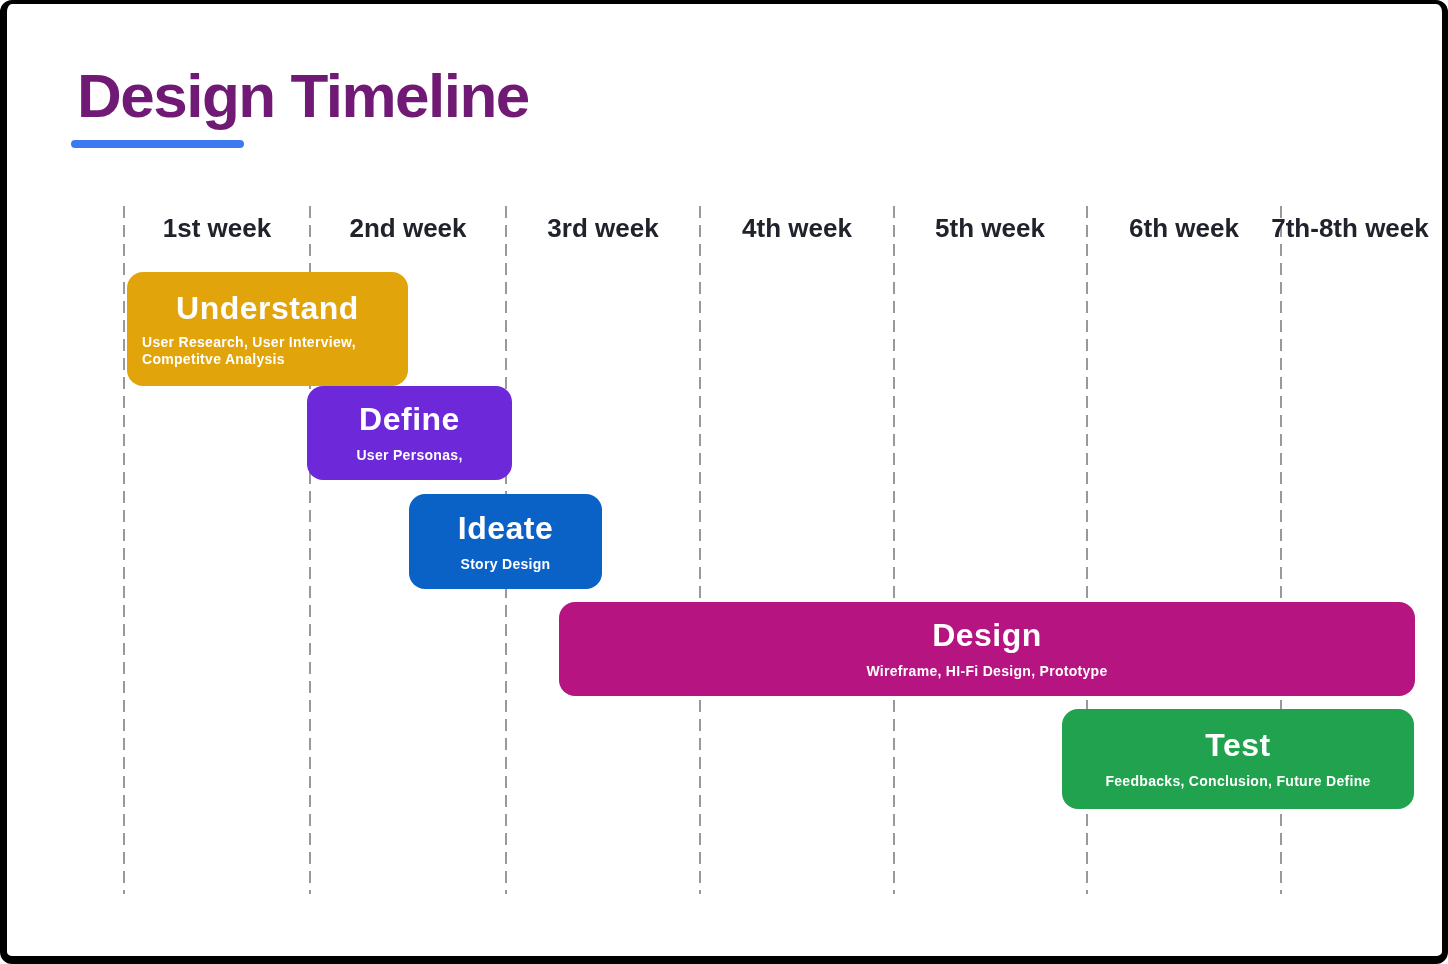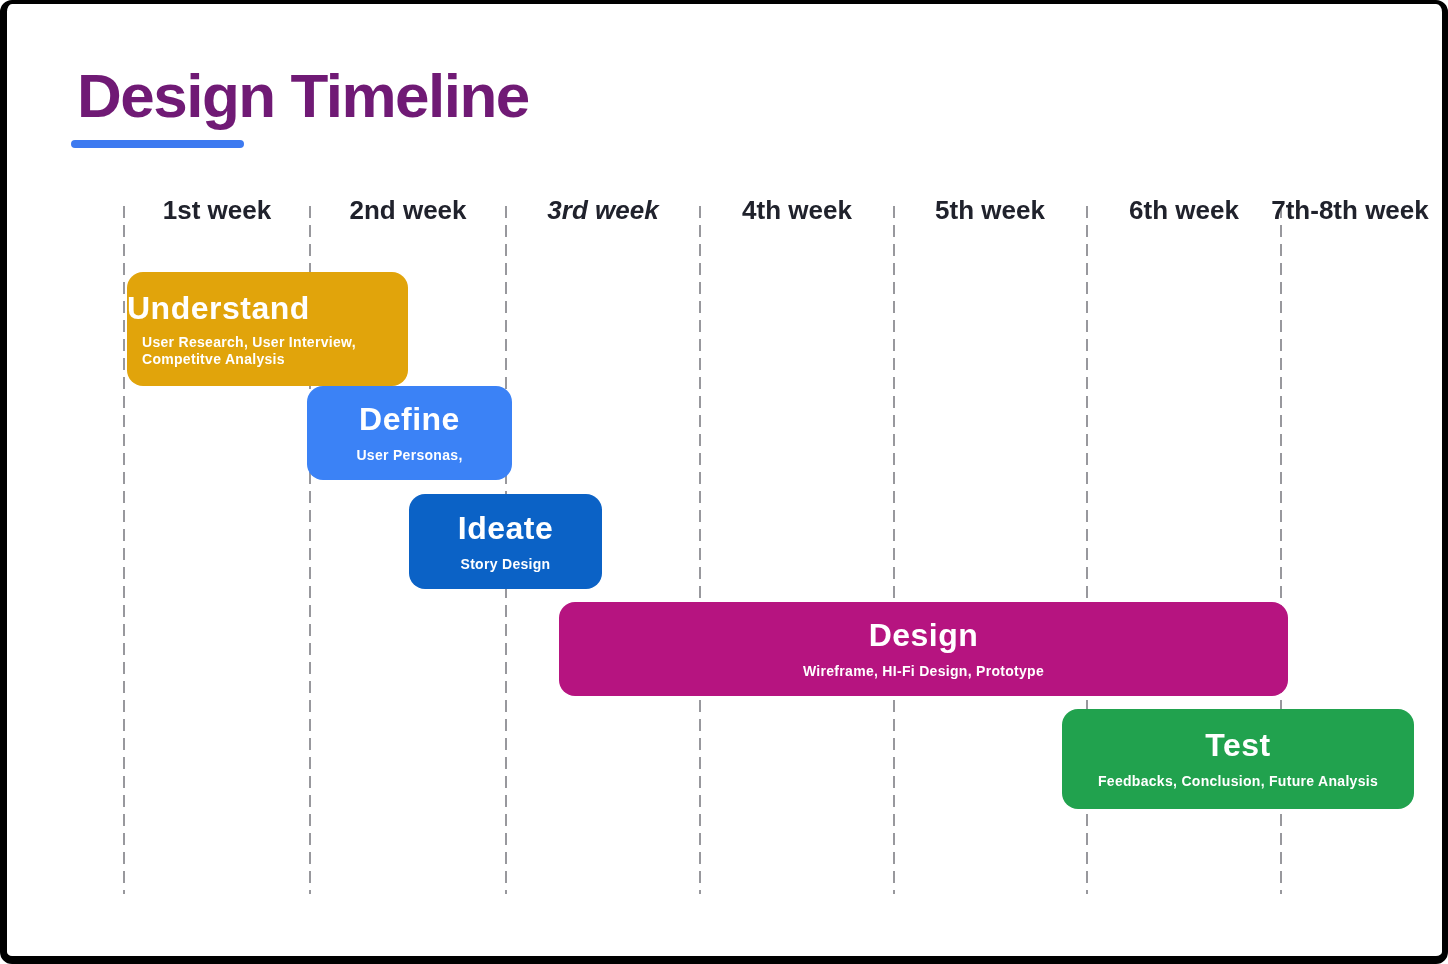--- a/index.html
+++ b/index.html
@@ -49,63 +49,64 @@
   }
   .g1 { left: 116px; }
   .g2 { left: 302px; }
   .g3 { left: 498px; }
   .g4 { left: 692px; }
   .g5 { left: 886px; }
   .g6 { left: 1079px; }
   .g7 { left: 1273px; }
   .week-label {
     position: absolute;
-    top: 191px;
+    top: 209px;
     width: 170px;
     text-align: center;
     font-size: 26px;
     line-height: 31px;
     font-weight: 600;
     color: #20222c;
   }
   .w1 { left: 125px; }
   .w2 { left: 316px; }
-  .w3 { left: 511px; font-style: italic; }
+  .w3 { left: 511px; }
   .w4 { left: 705px; }
   .w5 { left: 898px; }
   .w6 { left: 1092px; }
   .w7 { left: 1258px; }
   .phase {
     position: absolute;
     border-radius: 16px;
     color: #ffffff;
     display: flex;
     flex-direction: column;
     align-items: center;
     justify-content: center;
     gap: 9px;
     box-sizing: border-box;
   }
   .phase-name {
     font-size: 32px;
     font-weight: 700;
     letter-spacing: 0.5px;
+    text-align: center;
   }
   .phase-details {
     font-size: 14px;
     font-weight: 600;
     letter-spacing: 0.3px;
     line-height: 1.25;
     text-align: center;
   }
   .phase-understand { left: 120px; top: 268px; width: 281px; height: 114px; align-items: stretch; gap: 7px; }
   .phase-understand .phase-details { text-align: left; padding: 0 15px; }
   .phase-define    { left: 300px; top: 382px; width: 205px; height: 94px; }
   .phase-ideate    { left: 402px; top: 490px; width: 193px; height: 95px; }
-  .phase-design    { left: 552px; top: 598px; width: 729px; height: 94px; }
+  .phase-design    { left: 552px; top: 598px; width: 856px; height: 94px; }
   .phase-test      { left: 1055px; top: 705px; width: 352px; height: 100px; }
 </style>
 </head>
 <body>
 
 <div class="frame">
 
   <div class="page-title">Design Timeline</div>
   <div class="title-underline" title="Design Timeline" style="background-color: rgb(61, 122, 240);"></div>
 
@@ -123,33 +124,33 @@
   <div class="week-label w4">4th week</div>
   <div class="week-label w5">5th week</div>
   <div class="week-label w6">6th week</div>
   <div class="week-label w7">7th-8th week</div>
 
   <div class="phase phase-understand" style="background-color: rgb(225, 164, 11);">
     <div class="phase-name">Understand</div>
     <div class="phase-details">User Research, User Interview, Competitve Analysis</div>
   </div>
 
-  <div class="phase phase-define" style="background-color: #3b82f6;">
+  <div class="phase phase-define" style="background-color: #6d28d9;">
     <div class="phase-name">Define</div>
     <div class="phase-details">User Personas,</div>
   </div>
 
   <div class="phase phase-ideate" style="background-color: rgb(11, 98, 198);">
     <div class="phase-name">Ideate</div>
     <div class="phase-details">Story Design</div>
   </div>
 
   <div class="phase phase-design" style="background-color: rgb(182, 20, 128);">
     <div class="phase-name">Design</div>
     <div class="phase-details">Wireframe, HI-Fi Design, Prototype</div>
   </div>
 
   <div class="phase phase-test" style="background-color: rgb(33, 162, 78);">
     <div class="phase-name">Test</div>
-    <div class="phase-details">Feedbacks, Conclusion, Future Analysis</div>
+    <div class="phase-details">Feedbacks, Conclusion, Future Define</div>
   </div>
 
 </div>
 
 </body></html>

